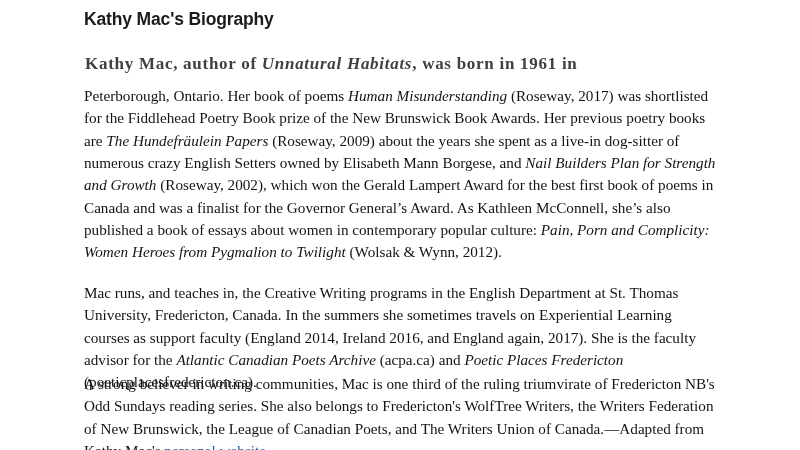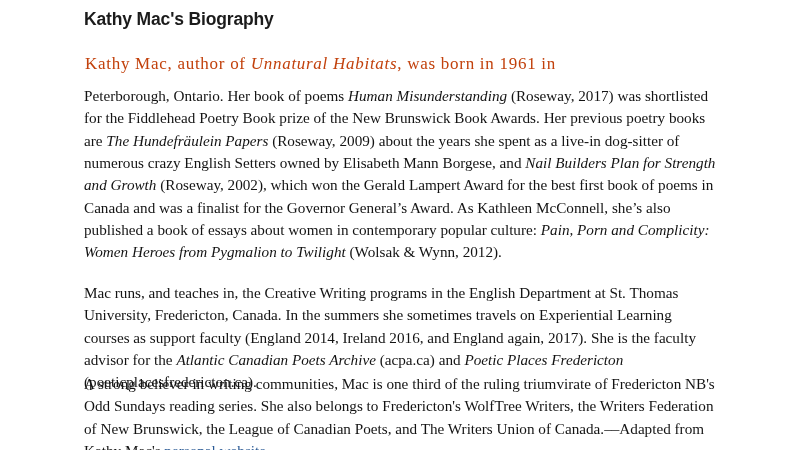--- a/index.html
+++ b/index.html
@@ -41,22 +41,23 @@
     line-height: 22px;
     white-space: nowrap;
   }
   .lead {
     position: absolute;
     left: 1px;
     top: 52px;
     font-size: 17px;
     line-height: 24px;
     letter-spacing: 0.72px;
-    color: #c2410c;
+    color: #404040;
     white-space: nowrap;
+    font-weight: bold;
   }
   .lead em {
     font-style: italic;
   }
   .body-block {
     position: absolute;
     left: 0;
     width: 636px;
     font-size: 15.2px;
     line-height: 22.3px;

